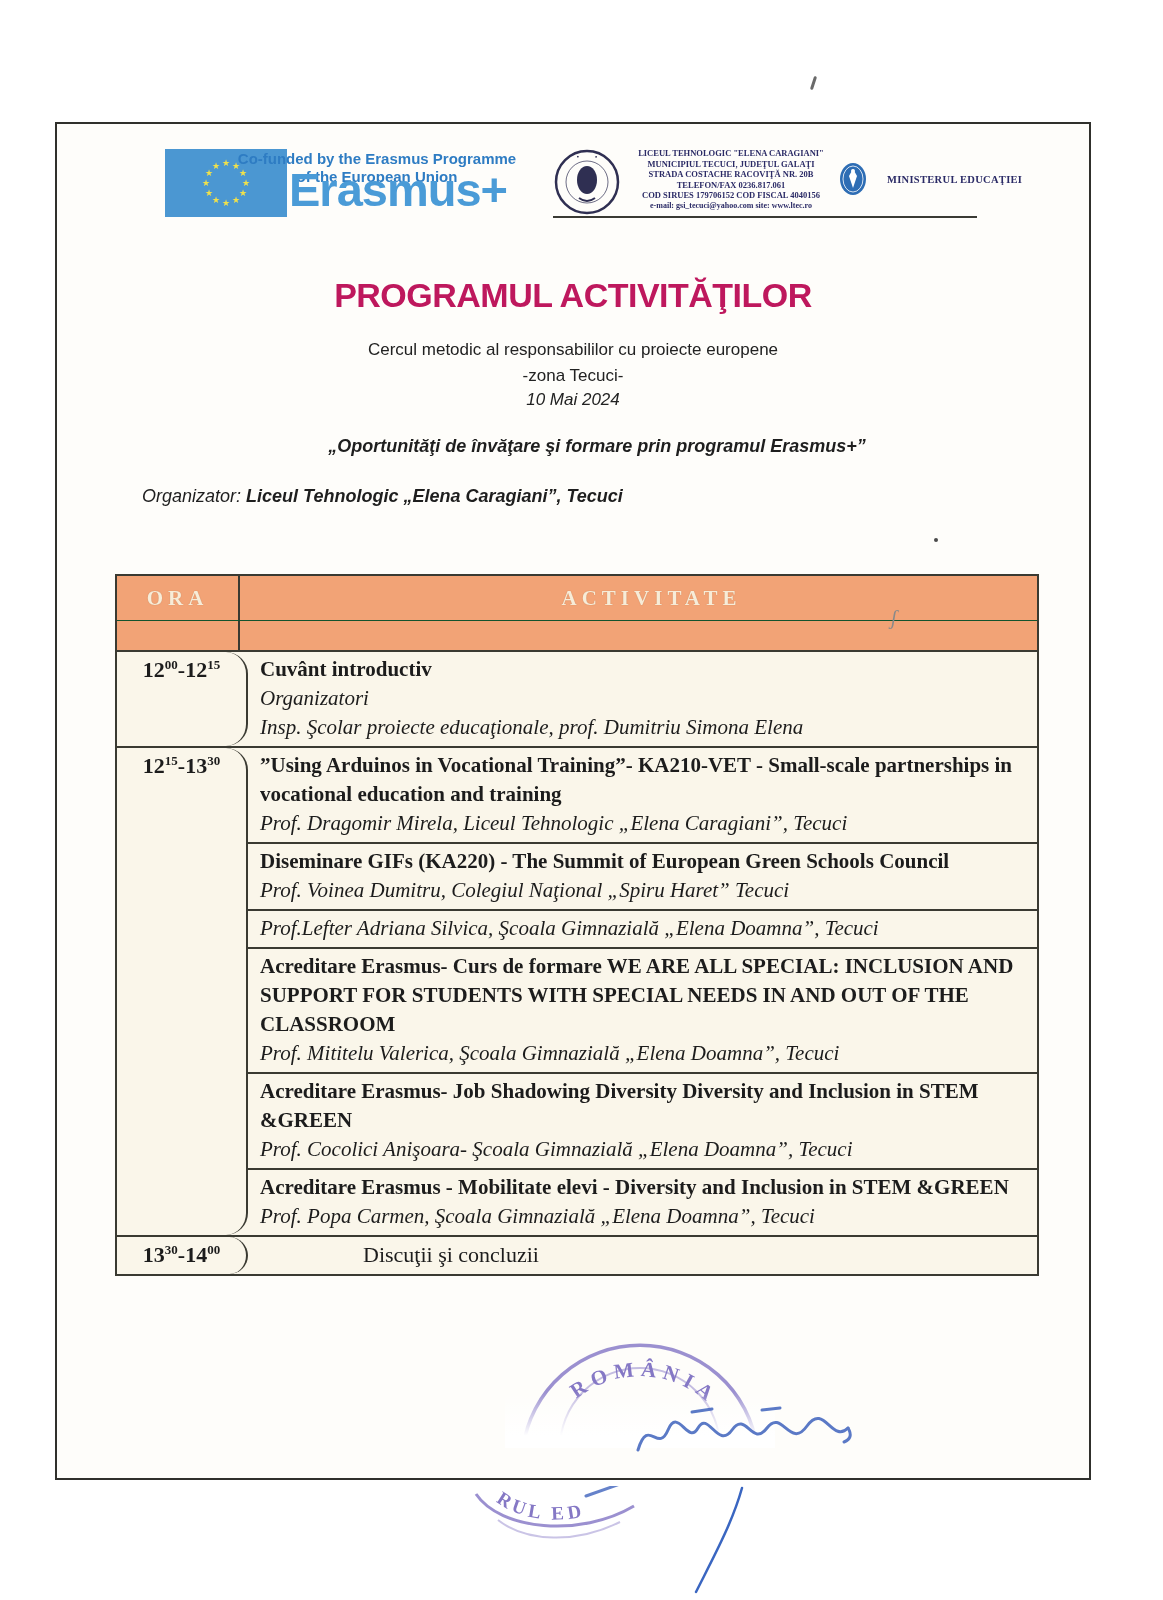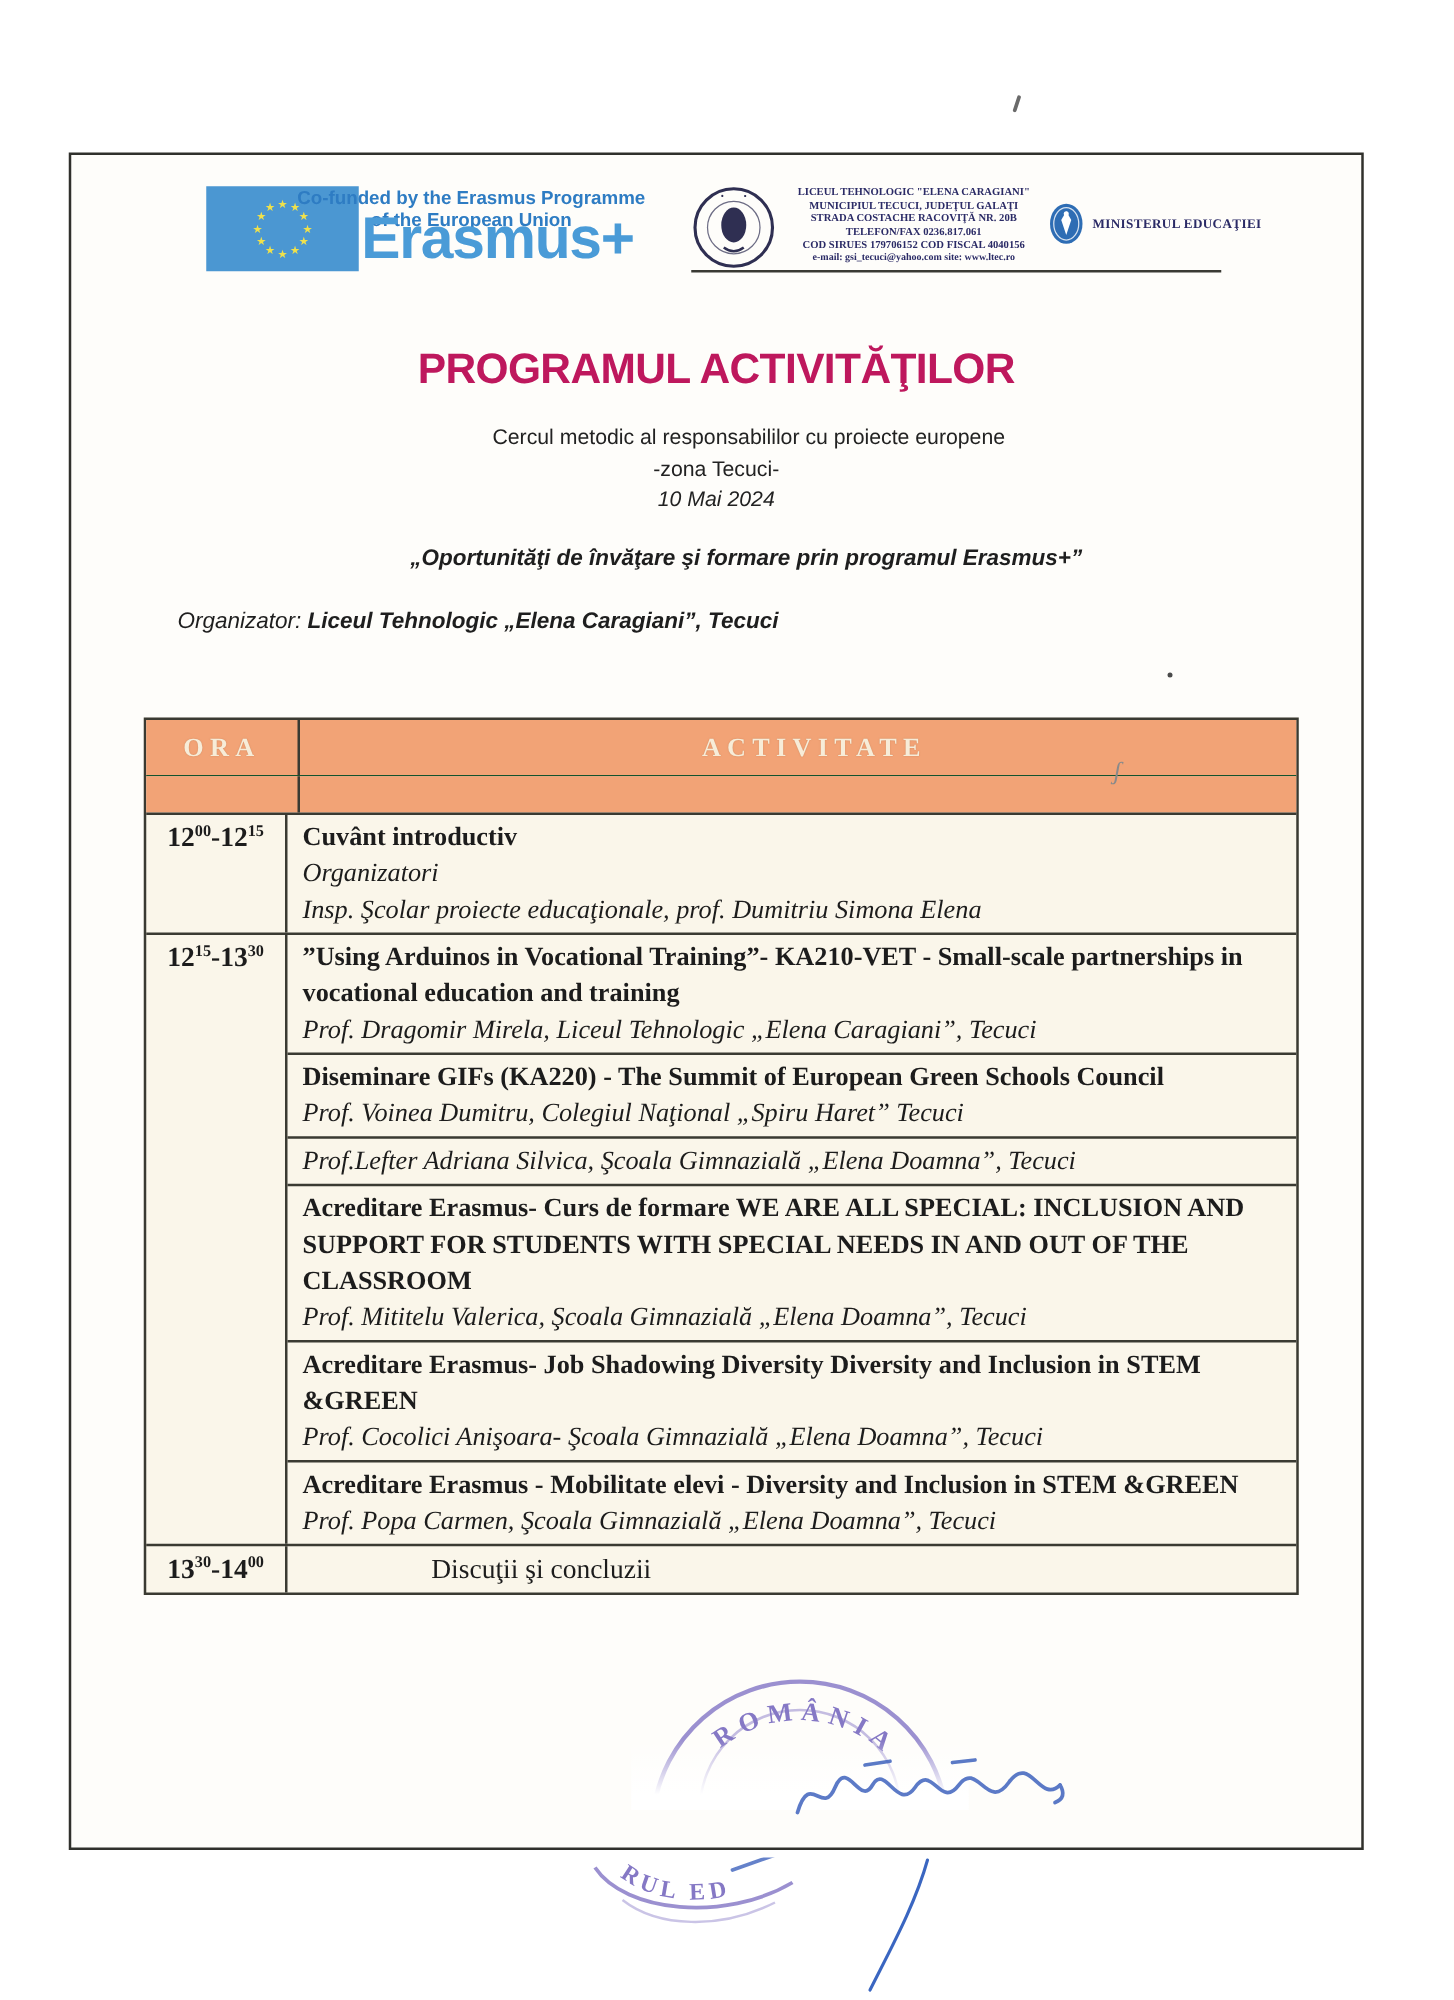--- a/index.html
+++ b/index.html
@@ -26,32 +26,32 @@
     font-size:47px;color:#4a9bd7;letter-spacing:-1px;
   }
   .school-logo{left:496px;top:24px;width:68px;height:68px;}
   .school-info{
     left:568px;top:24px;width:212px;text-align:center;
     font-family:"Liberation Serif",serif;font-weight:bold;
     font-size:8.5px;line-height:10.5px;color:#2b2b66;
   }
   .school-info .em{font-size:8px;}
   .header-rule{left:496px;top:92px;width:424px;height:2px;background:#3a3a34;}
-  .ministry{left:782px;top:38px;width:230px;display:flex;align-items:center;gap:7px;}
+  .ministry{left:782px;top:38px;width:230px;display:flex;align-items:center;gap:20px;}
   .ministry-label{
     font-family:"Liberation Serif",serif;font-weight:bold;
     font-size:10.5px;color:#2b2b66;letter-spacing:.3px;
   }
   
   .page-title{
     left:0;top:152px;width:100%;text-align:center;
     font-family:"Liberation Sans",sans-serif;font-weight:bold;
     font-size:34px;color:#be185d;letter-spacing:-.5px;
   }
-  .sub1{left:0;top:216px;width:100%;text-align:center;font-family:"Liberation Sans",sans-serif;font-size:17px;color:#222;margin-left:26px;}
+  .sub1{left:0;top:216px;width:100%;text-align:center;font-family:"Liberation Sans",sans-serif;font-size:17px;color:#222;}
   .sub2{left:0;top:242px;width:100%;text-align:center;font-family:"Liberation Sans",sans-serif;font-size:17px;color:#222;}
   .date-line{left:0;top:266px;width:100%;text-align:center;font-family:"Liberation Sans",sans-serif;font-size:17px;font-style:italic;color:#222;}
   .theme-line{
     left:0;top:312px;width:100%;text-align:center;
     font-family:"Liberation Sans",sans-serif;font-size:18px;
     font-weight:bold;font-style:italic;color:#1e1e1e;padding-left:24px;
   }
   .organizer-line{
     left:85px;top:362px;font-family:"Liberation Sans",sans-serif;
     font-size:18px;font-style:italic;color:#1e1e1e;
@@ -63,22 +63,22 @@
   .tr-strip{display:flex;background:#f2a376;height:29px;}
   .th{
     font-family:"Liberation Serif",serif;font-weight:bold;font-size:21px;
     color:#f7ecd8;letter-spacing:5px;display:flex;align-items:center;justify-content:center;
     text-shadow:0 0 1px rgba(160,100,60,.6);
   }
   .col-ora{width:123px;border-right:2px solid #3a3a32;box-sizing:border-box;flex-shrink:0;}
   .col-act{flex:1;padding-left:26px;}
   .tr{display:flex;border-top:2px solid #3a3a32;}
   .td-ora{
-    width:113px;border-right:2px solid #3a3a32;box-sizing:border-box;flex-shrink:0;
-    font-weight:bold;font-size:22px;text-align:center;padding-top:5px;
+    width:131px;border-right:2px solid #3a3a32;box-sizing:border-box;flex-shrink:0;
+    font-weight:bold;font-size:22px;text-align:center;padding-top:5px;border-radius:22px;
   }
   .td-ora sup{font-size:13px;vertical-align:super;line-height:0;}
   .td-act{flex:1;}
   .act{padding:3px 10px 4px 12px;}
   .act + .act{border-top:2px solid #3a3a32;}
   .act-title{font-weight:bold;font-size:21px;line-height:29px;}
   .act-sub{font-style:italic;font-size:21px;line-height:29px;}
   .act-plain{font-size:22px;line-height:30px;padding-left:103px;}
   
   .stamp-top{left:505px;top:1340px;width:270px;height:108px;}

